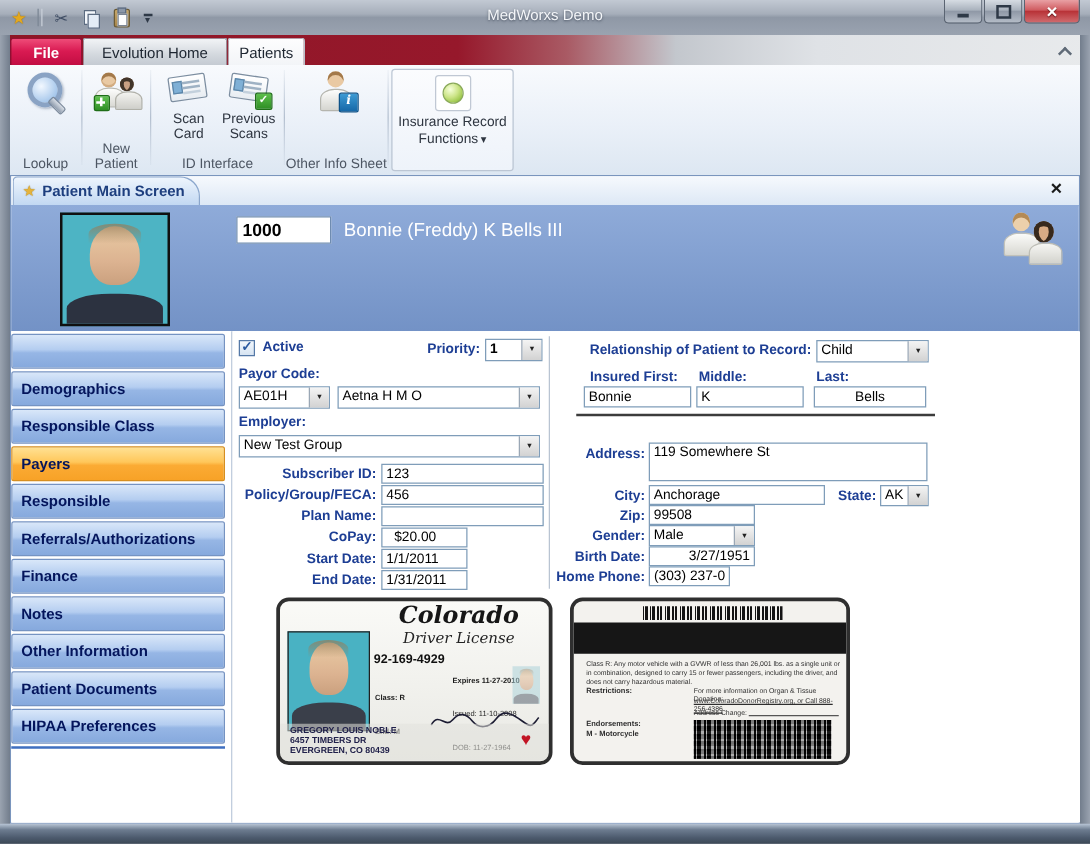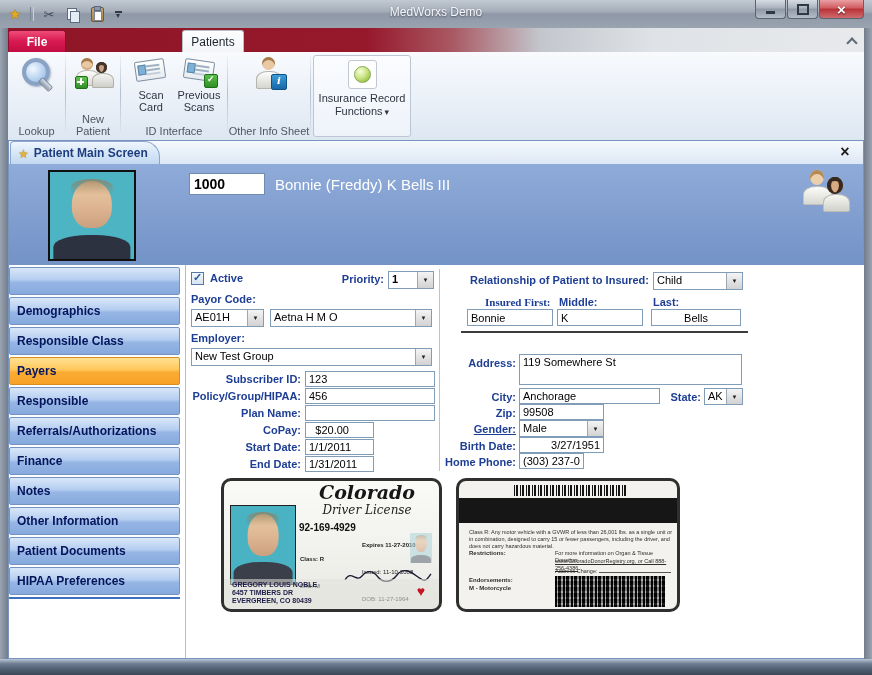--- a/index.html
+++ b/index.html
@@ -191,20 +191,21 @@
     <div id="win-title">MedWorxs Demo</div>
     <div id="win-controls">
       <div class="wc wc-min"></div>
       <div class="wc wc-max"></div>
       <div class="wc wc-close"></div>
     </div>
   </div>
 
   <div id="tabstrip">
     <div id="tab-file" class="rtab">File</div>
+    <div id="tab-evo" class="rtab">Evolution Home</div>
     <div id="tab-patients" class="rtab">Patients</div>
     <div id="ribbon-collapse"></div>
   </div>
 
   <div id="ribbon">
 
     <div class="rgroup" style="left:0;width:57px;">
       <div class="rbig">
         <div class="ic-lookup">
           <div class="lens"></div>
@@ -341,42 +342,42 @@
 
         <div class="lbl" style="left:5px;top:67px;">Employer:</div>
         <div class="combo" style="left:5px;top:83px;width:241px;height:18px;">
           <span class="val">New Test Group</span>
             <span class="arr"></span>
         </div>
 
         <div class="lbl rlbl" style="left:0;top:108px;width:115px;">Subscriber ID:</div>
         <input class="inp" style="left: 119px; top: 106px; width: 130px; height: 16px;" value="123">
 
-        <div class="lbl rlbl" style="left:0;top:125px;width:115px;">Policy/Group/HIPAA:</div>
+        <div class="lbl rlbl" style="left:0;top:125px;width:115px;">Policy/Group/FECA:</div>
         <input class="inp" style="left: 119px; top: 123px; width: 130px; height: 16px;" value="456">
 
         <div class="lbl rlbl" style="left:0;top:142px;width:115px;">Plan Name:</div>
         <input class="inp" style="left: 119px; top: 140px; width: 130px; height: 16px;" value="">
 
         <div class="lbl rlbl" style="left:0;top:159px;width:115px;">CoPay:</div>
         <input class="inp" style="left: 119px; top: 157px; width: 69px; height: 16px; text-align: right; padding-right: 24px;" value="$20.00">
 
         <div class="lbl rlbl" style="left:0;top:176px;width:115px;">Start Date:</div>
         <input class="inp" style="left: 119px; top: 174px; width: 69px; height: 16px;" value="1/1/2011">
 
         <div class="lbl rlbl" style="left:0;top:193px;width:115px;">End Date:</div>
         <input class="inp" style="left: 119px; top: 191px; width: 69px; height: 16px;" value="1/31/2011">
 
-        <div class="lbl rlbl" style="left:255px;top:9px;width:208px;">Relationship of Patient to Insured:</div>
+        <div class="lbl rlbl" style="left:255px;top:9px;width:208px;">Relationship of Patient to Record:</div>
         <div class="combo" style="left:467px;top:7px;width:90px;height:18px;">
           <span class="val">Child</span>
             <span class="arr"></span>
         </div>
 
-        <div class="lbl" style="left:299px;top:31px;font-family:Liberation Serif, serif;">Insured First:</div>
+        <div class="lbl" style="left:286px;top:31px;">Insured First:</div>
         <div class="lbl" style="left:373px;top:31px;">Middle:</div>
         <div class="lbl" style="left:467px;top:31px;">Last:</div>
         <input class="inp" style="left: 281px; top: 44px; width: 86px; height: 17px;" value="Bonnie">
         <input class="inp" style="left: 371px; top: 44px; width: 86px; height: 17px;" value="K">
         <input class="inp" style="left: 465px; top: 44px; width: 90px; height: 17px; text-align: center;" value="Bells">
 
         <div class="hdiv" style="left:275px;top:66px;width:287px;height:2px;"></div>
 
         <div class="lbl rlbl" style="left:240px;top:92px;width:90px;">Address:</div>
         <div class="inp" style="left:333px;top:89px;width:223px;height:31px;">119 Somewhere St</div>
@@ -385,21 +386,21 @@
         <input class="inp" style="left: 333px; top: 123px; width: 141px; height: 16px;" value="Anchorage">
         <div class="lbl rlbl" style="left:479px;top:126px;width:36px;">State:</div>
         <div class="combo" style="left:518px;top:123px;width:39px;height:17px;">
           <span class="val">AK</span>
             <span class="arr"></span>
         </div>
 
         <div class="lbl rlbl" style="left:240px;top:142px;width:90px;">Zip:</div>
         <input class="inp" style="left: 333px; top: 139px; width: 85px; height: 16px;" value="99508">
 
-        <div class="lbl rlbl" style="left:240px;top:158px;width:90px;text-decoration:underline;">Gender:</div>
+        <div class="lbl rlbl" style="left:240px;top:158px;width:90px;">Gender:</div>
         <div class="combo" style="left:333px;top:155px;width:85px;height:17px;">
           <span class="val">Male</span>
             <span class="arr"></span>
         </div>
 
         <div class="lbl rlbl" style="left:240px;top:175px;width:90px;">Birth Date:</div>
         <input class="inp" style="left: 333px; top: 172px; width: 85px; height: 16px; text-align: right;" value="3/27/1951">
 
         <div class="lbl rlbl" style="left:240px;top:191px;width:90px;">Home Phone:</div>
         <input class="inp" style="left: 333px; top: 188px; width: 65px; height: 16px;" value="(303) 237-0168">

